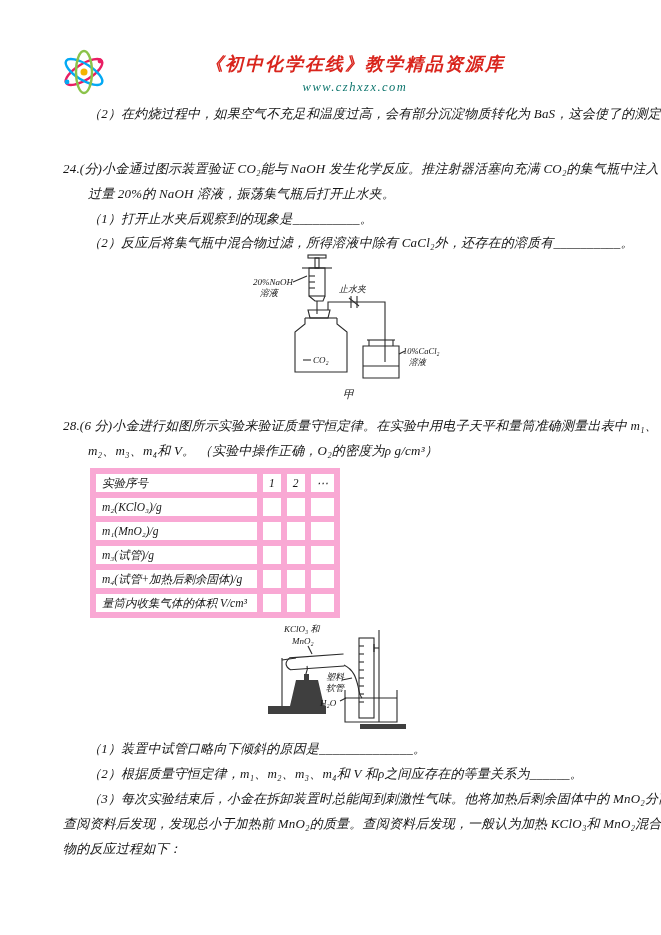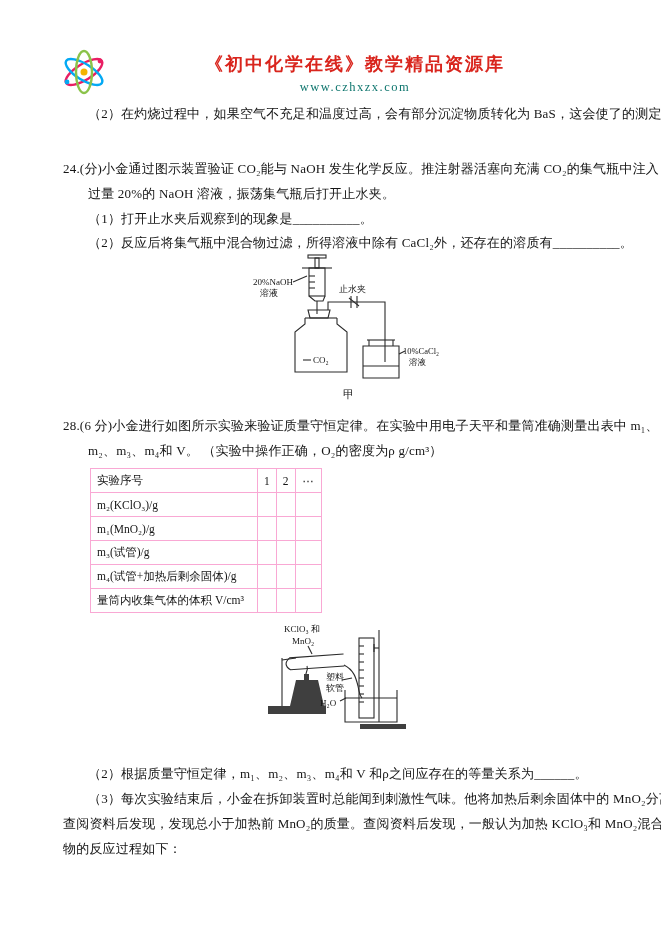--- a/index.html
+++ b/index.html
@@ -2,42 +2,42 @@
 <html><head>
 <meta charset="utf-8">
 <style>
   * { margin:0; padding:0; box-sizing:border-box; }
   html,body { background:#fff; }
   body {
     width:661px; height:935px;
     font-family:"Liberation Serif","DejaVu Serif",serif;
     color:#151515;
   }
-  .page { position:relative; width:661px; height:935px; background:#ffffff; overflow:hidden; }
+  .page { position:relative; width:661px; height:935px; background:#ffffff; overflow:hidden;font-style:italic; }
 
   
   .logo { position:absolute; left:58px; top:42px; }
   .mast-title {
     position:absolute; left:140px; top:52px; width:430px;
     text-align:center; font-size:18px; font-weight:bold;
     color:#d9251d; letter-spacing:2px; white-space:nowrap;
   }
   .mast-url {
     position:absolute; left:140px; top:80px; width:430px;
     text-align:center; font-size:12.5px; color:#0f766e; letter-spacing:1.5px;
   }
 
   
   .tl { position:absolute; font-size:13px; line-height:18px; white-space:nowrap; color:#151515; letter-spacing:0.2px; }
   .ind0 { left:63px;text-align:center; }
   .ind1 { left:88px; }
 
   
   .exp-table { position:absolute; left:90px; top:468px; border-collapse:collapse; font-size:11.5px; color:#151515; }
-  .exp-table td { border:1px solid #f9a8d4; height:24px; padding:0 6px; white-space:nowrap; vertical-align:middle; }
+  .exp-table td { border:6px solid #f9a8d4; height:24px; padding:0 6px; white-space:nowrap; vertical-align:middle; }
   .exp-table td.c0 { width:167px; text-align:left; }
   .exp-table td.cn { width:17px; text-align:center; }
   .exp-table td.cd { width:26px; text-align:center; }
 
   
   .diagram { position:absolute; }
   svg text { font-family:"Liberation Serif","DejaVu Serif",serif; fill:#151515; stroke:none; }
 </style>
 </head>
 <body>
@@ -208,18 +208,19 @@
       <rect x="12" y="88" width="58" height="8"></rect>
       <rect x="104" y="106" width="46" height="5"></rect>
     </g>
     <text x="28" y="14" font-size="9">KClO₃ 和</text>
     <text x="36" y="26" font-size="9">MnO₂</text>
     <text x="70" y="62" font-size="9">塑料</text>
     <text x="70" y="73" font-size="9">软管</text>
     <text x="64" y="88" font-size="9">H₂O</text>
   </svg>
 
+  <div class="tl ind1" style="top:740px">（1）装置中试管口略向下倾斜的原因是______________。</div>
   <div class="tl ind1" style="top:765px">（2）根据质量守恒定律，m₁、m₂、m₃、m₄和 V 和ρ之间应存在的等量关系为______。</div>
   <div class="tl ind1" style="top:790px">（3）每次实验结束后，小金在拆卸装置时总能闻到刺激性气味。他将加热后剩余固体中的 MnO₂分离</div>
   <div class="tl ind0" style="top:815px">查阅资料后发现，发现总小于加热前 MnO₂的质量。查阅资料后发现，一般认为加热 KClO₃和 MnO₂混合</div>
   <div class="tl ind0" style="top:840px">物的反应过程如下：</div>
 
 </div>
 
 </body></html>

